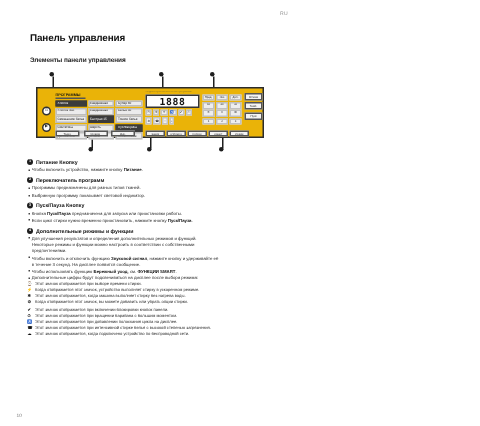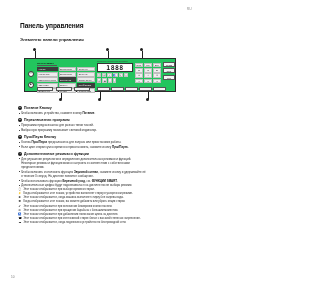--- a/index.html
+++ b/index.html
@@ -30,21 +30,21 @@
     position:absolute;left:20px;top:37px;
     font-size:4.3px;font-weight:bold;color:#222;
     letter-spacing:-.05px;
   }
 
   
   .diagram{position:absolute;left:18px;top:48px;width:164px;height:56px;}
 
   .panel{
     position:absolute;left:6px;top:10px;width:152px;height:34px;
-    border:0.7px solid #2b2b2b;background:#22c55e;box-sizing:border-box;
+    border:0.7px solid #2b2b2b;background:#eab308;box-sizing:border-box;
   }
 
   
   .knob{
     position:absolute;border:0.6px solid #333;border-radius:50%;
     background:#fff;box-sizing:border-box;
   }
   .knob .gl{
     position:absolute;left:0;right:0;top:50%;transform:translateY(-50%);
     text-align:center;font-size:2.6px;color:#333;line-height:1;

